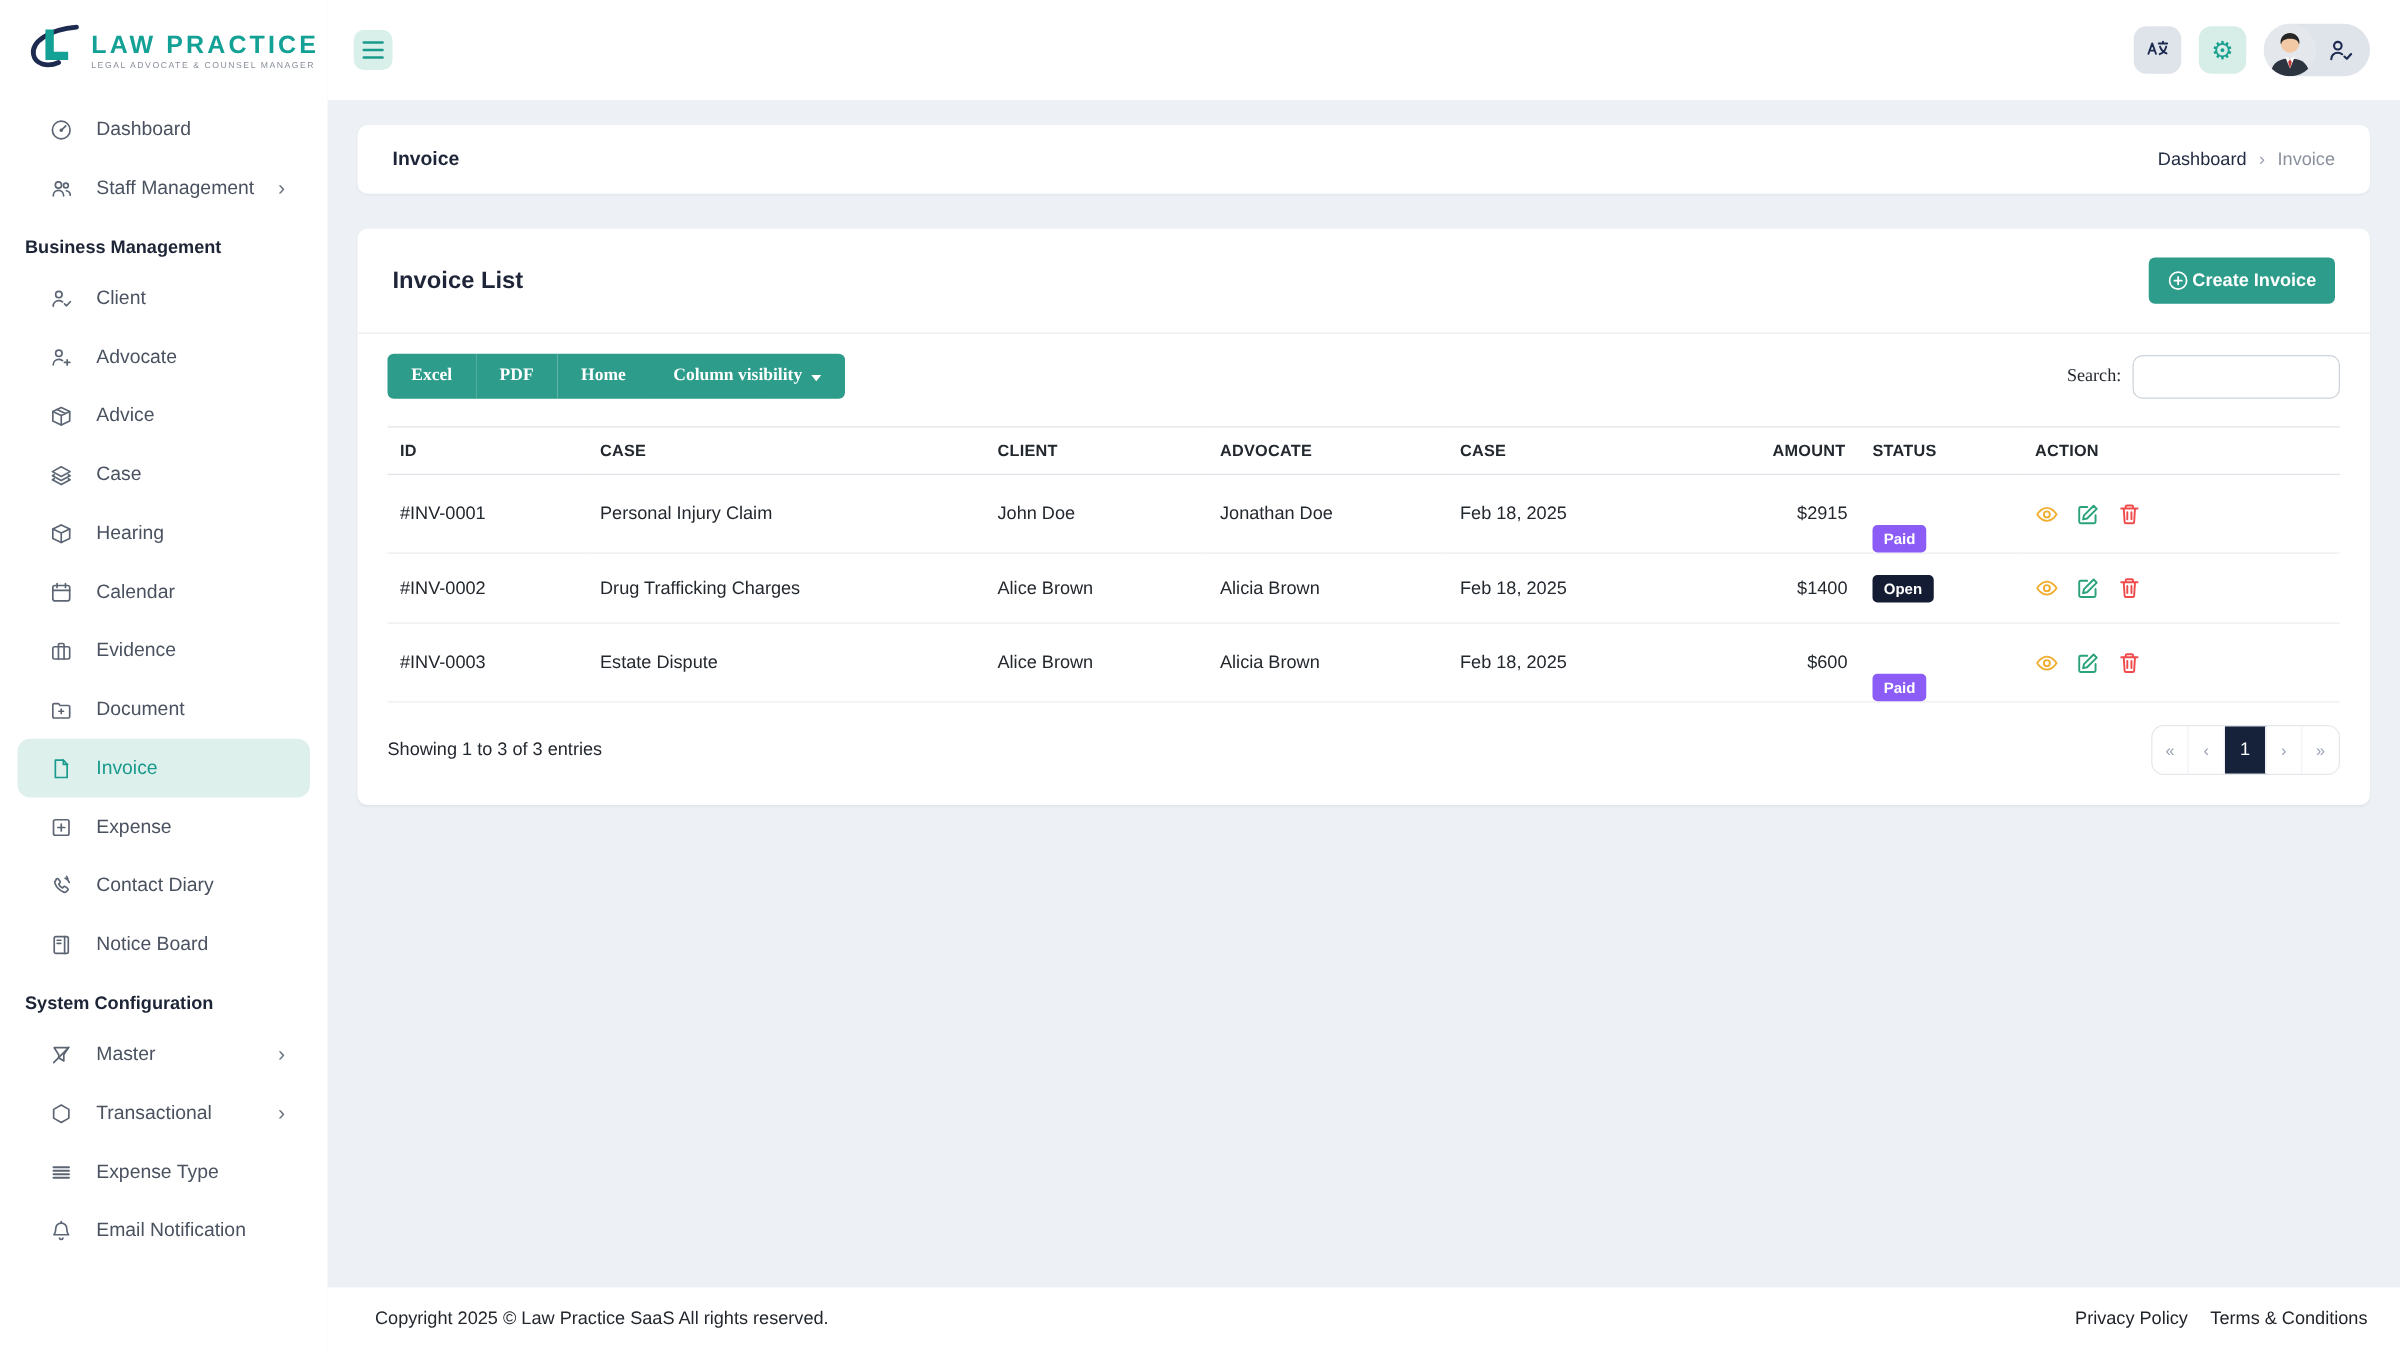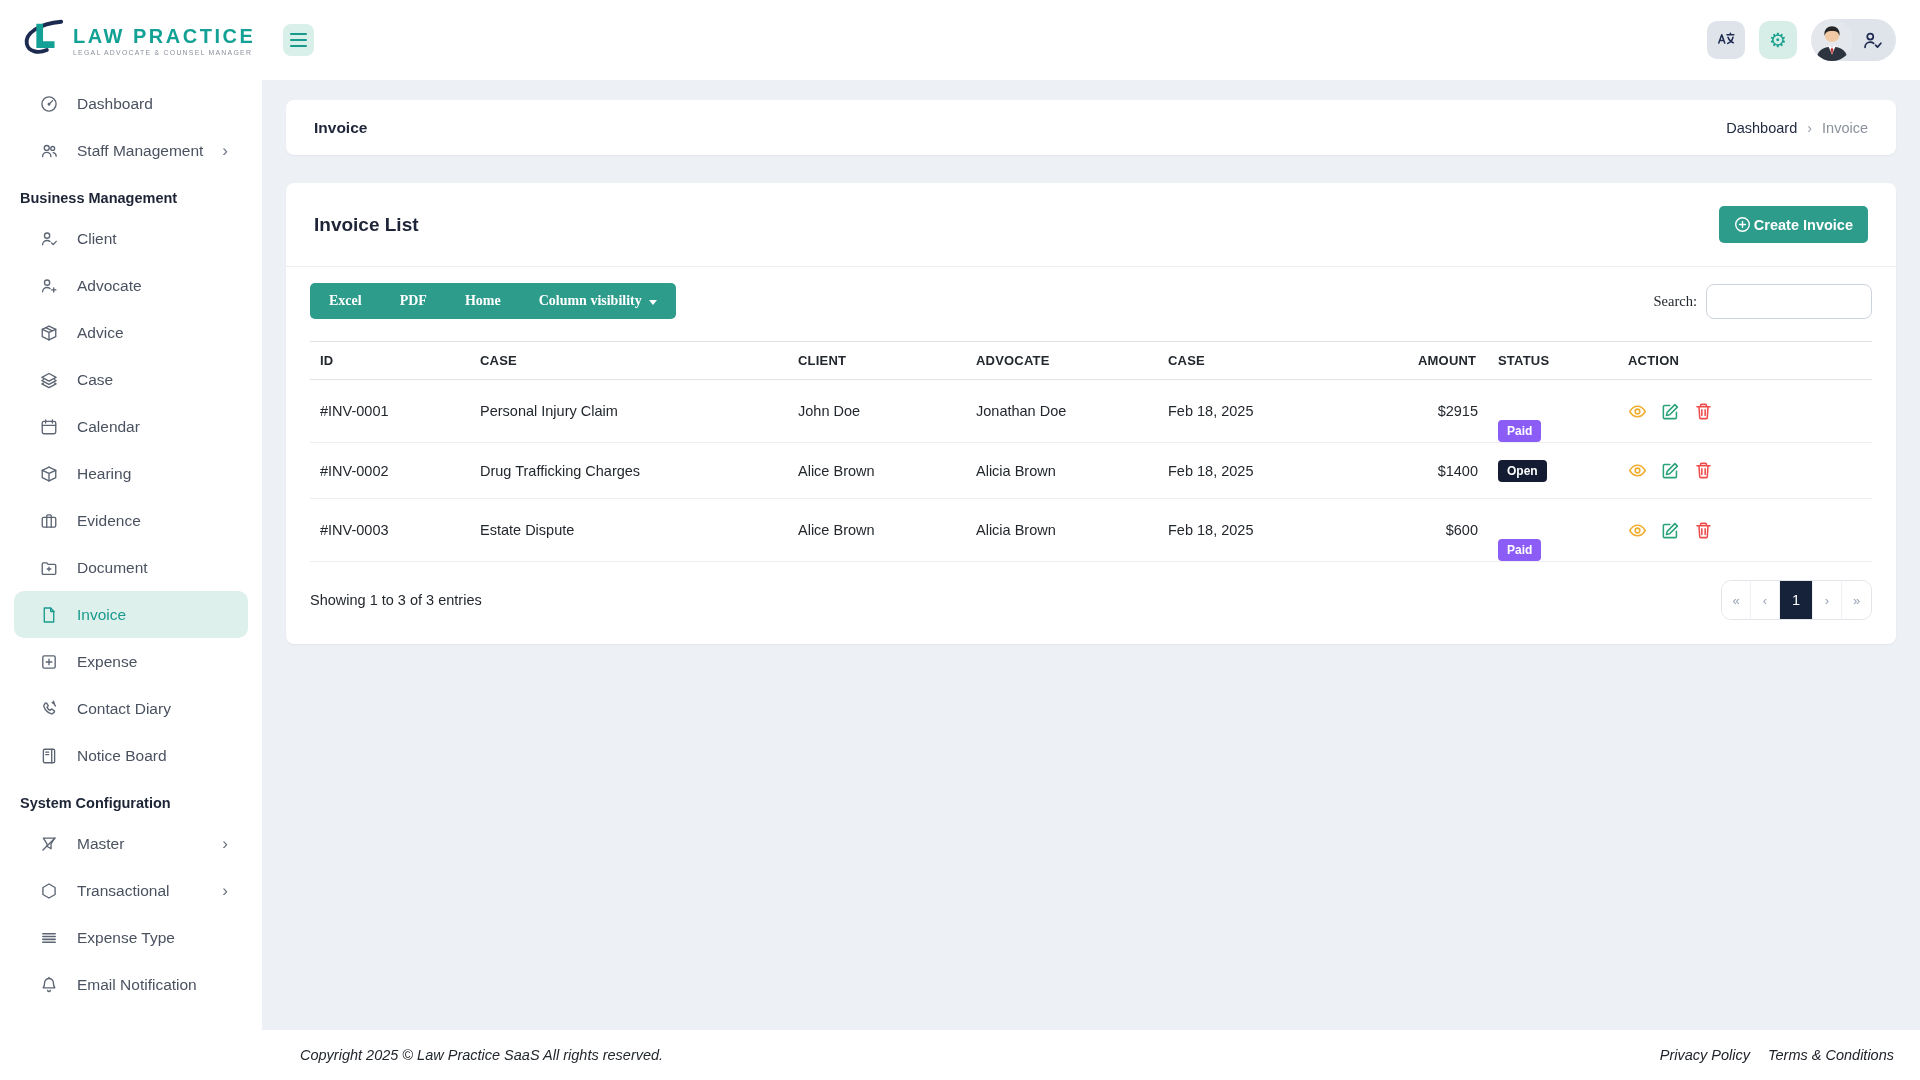--- a/index.html
+++ b/index.html
@@ -72,21 +72,21 @@
   .act svg { width:19px; height:19px; }
   .act-view { color:#f0ad2e; } .act-edit { color:#2aa378; } .act-del { color:#ef4b4b; }
 
   .table-foot { display:flex; justify-content:space-between; align-items:center; margin-top:18px; }
   .summary { font-size:14.5px; color:#23282e; }
   .pagination { display:flex; border:1px solid #e2e6eb; border-radius:10px; overflow:hidden; background:#fff; }
   .page-btn { min-width:29px; height:38px; display:flex; align-items:center; justify-content:center; font-size:13px; color:#98a2b1; background:#fff; border:none; border-right:1px solid #eef0f3; cursor:pointer; font-family:inherit; padding:0 8px; }
   .page-btn:last-child { border-right:none; }
   .page-btn.active { background:#16213a; color:#fff; min-width:33px; font-size:14.5px; }
 
-  .page-footer { height:50px; background:#fff; display:flex; align-items:center; justify-content:space-between; padding:0 26px 0 38px;font-style:italic; }
+  .page-footer { height:50px; background:#fff; display:flex; align-items:center; justify-content:space-between; padding:0 26px 0 38px; }
   .copyright { font-size:14.5px; color:#23282e; }
   .foot-links { display:flex; gap:18px; font-size:14.5px; color:#20242a; }
   .foot-links span { cursor:pointer; }
 </style>
 </head>
 <body>
 
 <div class="app">
 
   <aside class="sidebar">
@@ -165,37 +165,37 @@
               <path d="M8 2.2 14.3 5.6 8 9 1.7 5.6z"></path>
               <path d="M3 7.8 1.7 8.5 8 11.9l6.3-3.4-1.3-.7"></path>
               <path d="M3 10.7l-1.3.7L8 14.8l6.3-3.4-1.3-.7"></path>
             </svg>
           </span>
         <span class="nlabel">Case</span>
       </div>
       <div class="nav-item">
         <span class="nicon">
             <svg viewBox="0 0 16 16" fill="none" stroke="currentColor" stroke-width="1.2" stroke-linecap="round" stroke-linejoin="round">
-              <rect x="2" y="3" width="12" height="11" rx="1.5"></rect>
-              <path d="M2 6.5h12M5 1.6v2.8M11 1.6v2.8"></path>
-            </svg>
-          </span>
-        <span class="nlabel">Calendar</span>
-      </div>
-      <div class="nav-item">
-        <span class="nicon">
-            <svg viewBox="0 0 16 16" fill="none" stroke="currentColor" stroke-width="1.2" stroke-linecap="round" stroke-linejoin="round">
               <path d="M8 1.8 14 4.7v6.6L8 14.2 2 11.3V4.7z"></path>
               <path d="M2 4.7 8 7.5l6-2.8M8 7.5v6.7"></path>
               <circle cx="8" cy="1.9" r="0.6" fill="currentColor" stroke="none"></circle>
               <circle cx="2.2" cy="4.8" r="0.6" fill="currentColor" stroke="none"></circle>
               <circle cx="13.8" cy="4.8" r="0.6" fill="currentColor" stroke="none"></circle>
             </svg>
           </span>
         <span class="nlabel">Hearing</span>
+      </div>
+      <div class="nav-item">
+        <span class="nicon">
+            <svg viewBox="0 0 16 16" fill="none" stroke="currentColor" stroke-width="1.2" stroke-linecap="round" stroke-linejoin="round">
+              <rect x="2" y="3" width="12" height="11" rx="1.5"></rect>
+              <path d="M2 6.5h12M5 1.6v2.8M11 1.6v2.8"></path>
+            </svg>
+          </span>
+        <span class="nlabel">Calendar</span>
       </div>
       <div class="nav-item">
         <span class="nicon">
             <svg viewBox="0 0 16 16" fill="none" stroke="currentColor" stroke-width="1.2" stroke-linecap="round" stroke-linejoin="round">
               <rect x="2" y="4.8" width="12" height="8.7" rx="1.2"></rect>
               <path d="M6 4.8V3.5c0-.6.4-1 1-1h2c.6 0 1 .4 1 1v1.3M6 4.8v8.7M10 4.8v8.7"></path>
             </svg>
           </span>
         <span class="nlabel">Evidence</span>
       </div>

